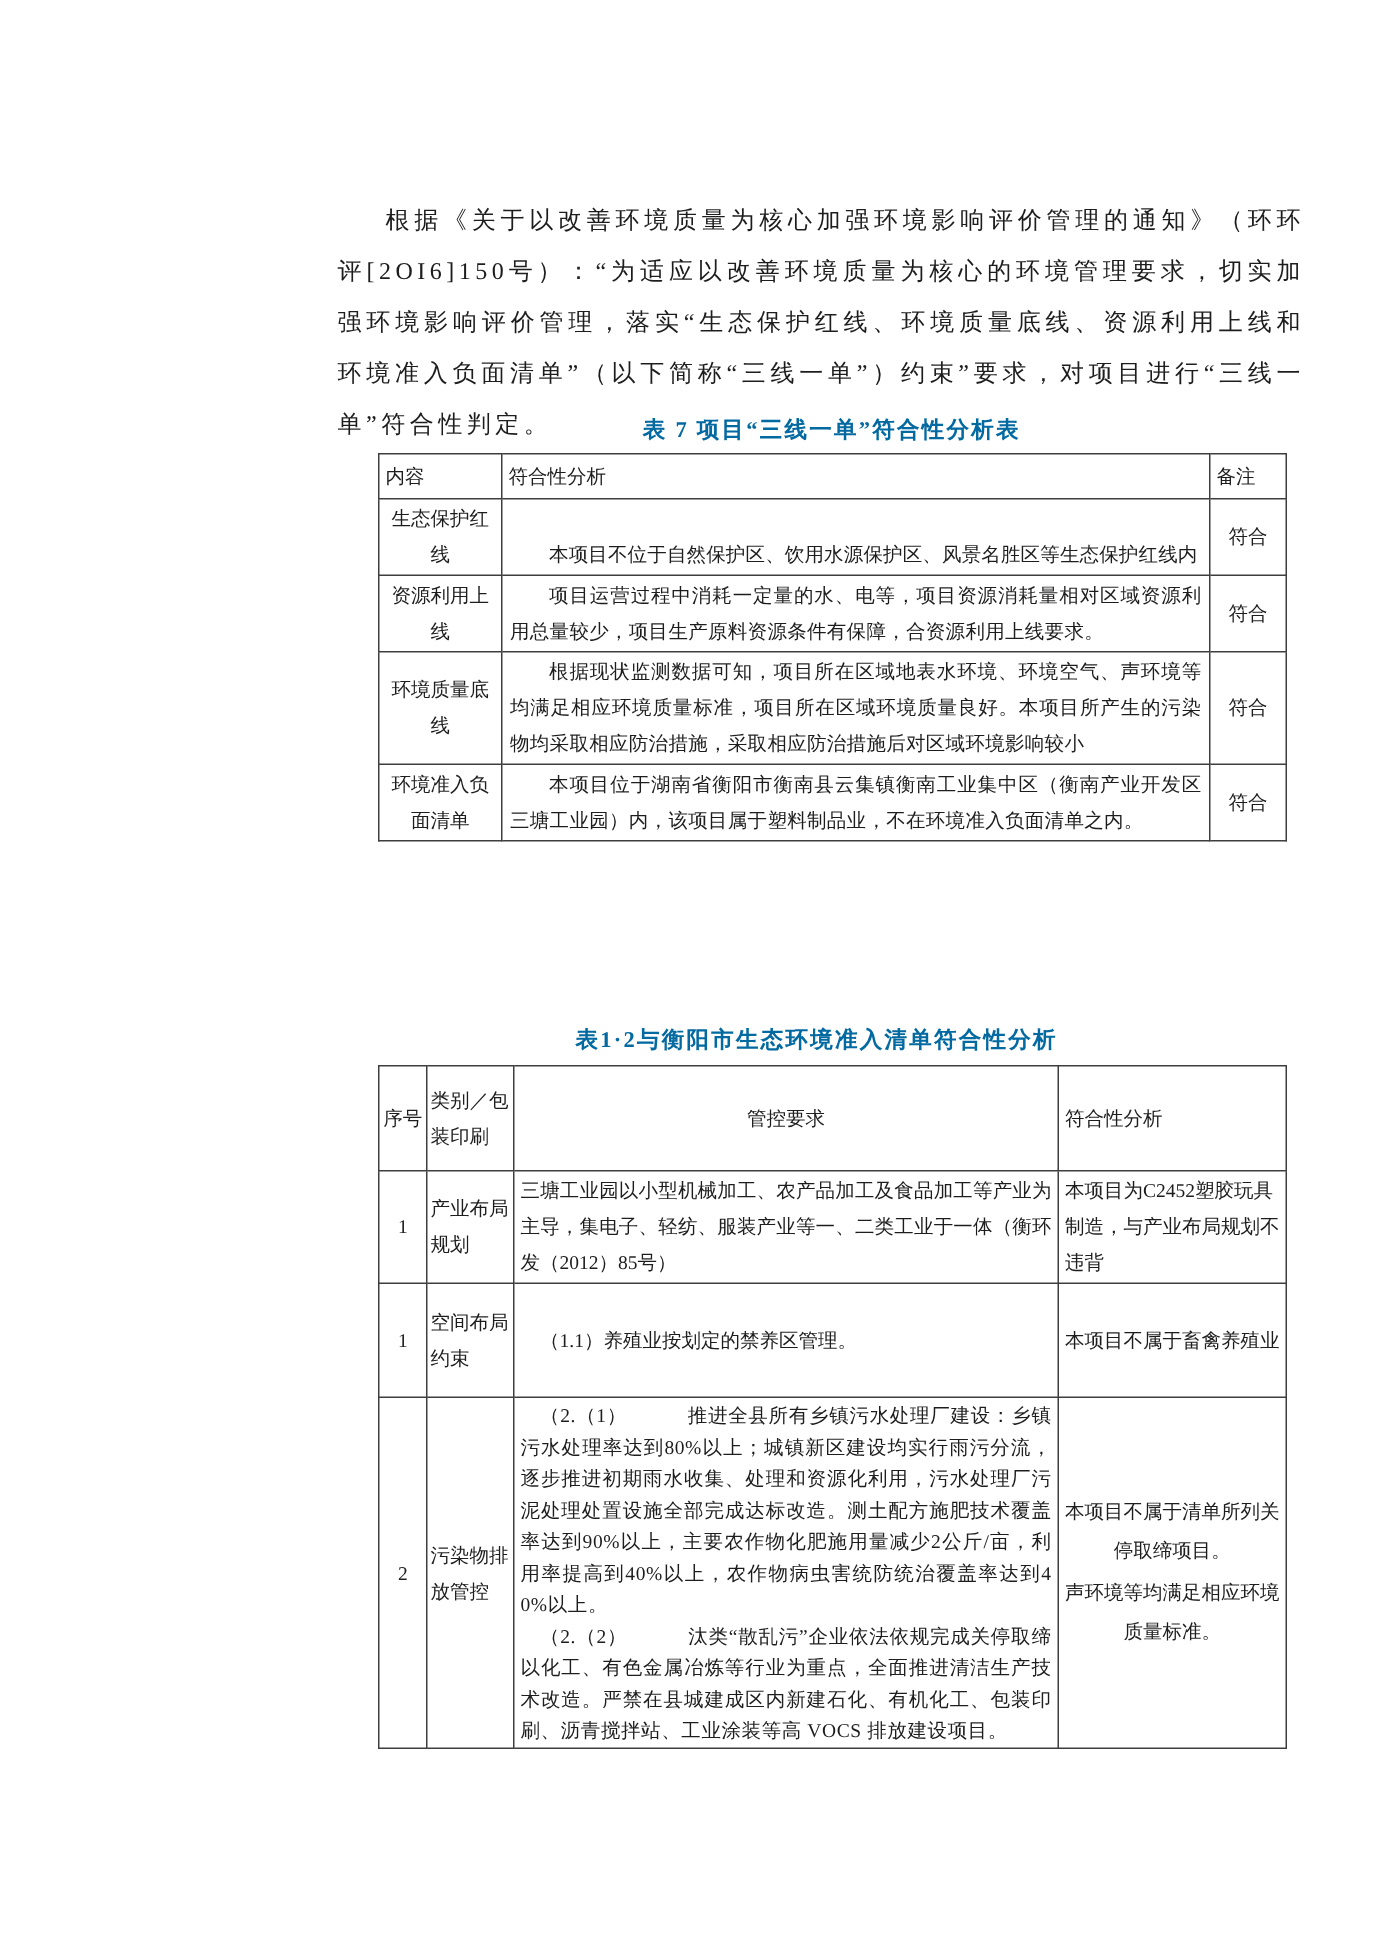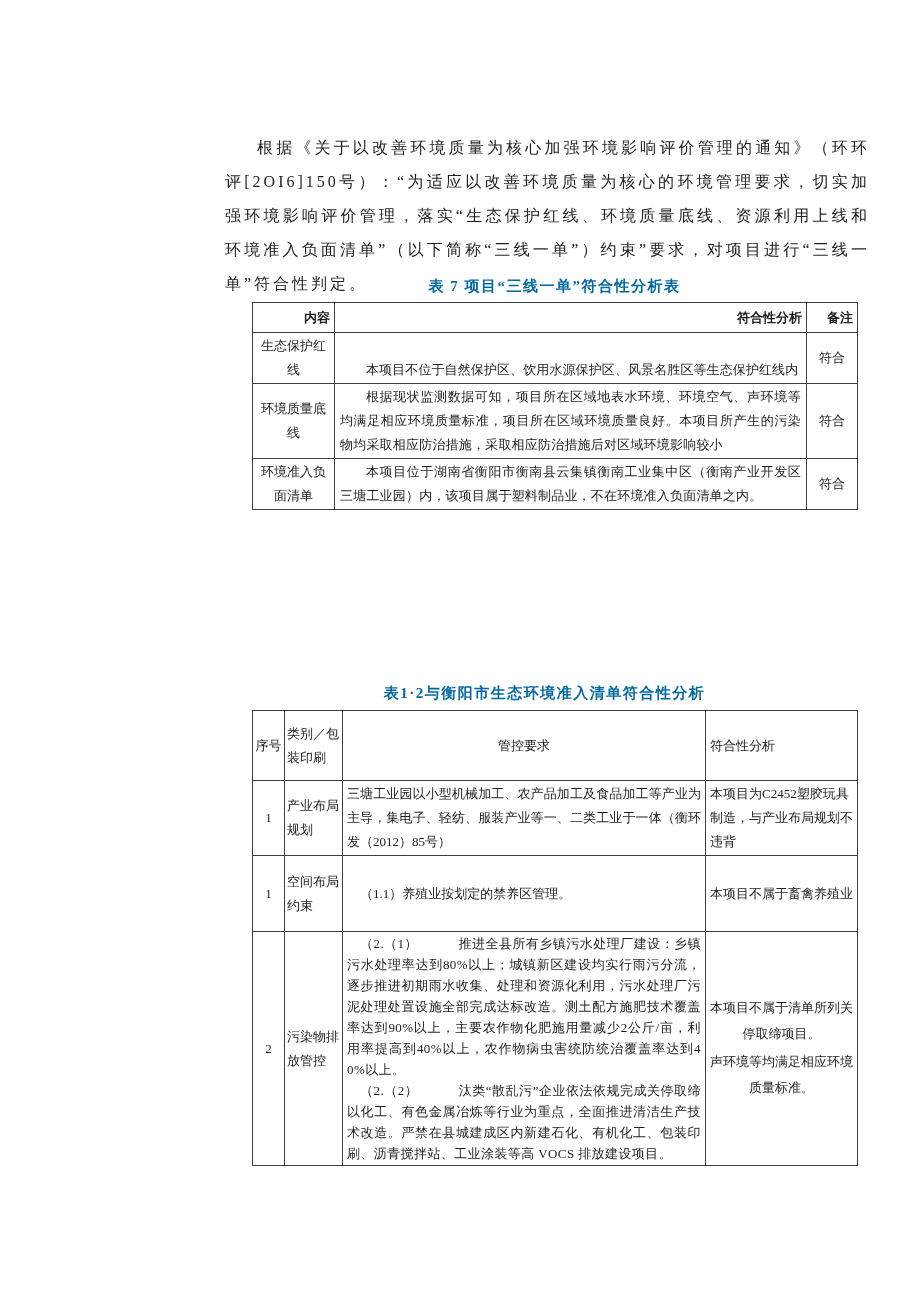--- a/index.html
+++ b/index.html
@@ -26,21 +26,21 @@
     background:#fff; width:605px; left:252px;
   }
   #table7  { top:302px; }
   #table12 { top:710px; }
   td {
     border:1px solid #3e3e3e; vertical-align:middle;
     font-size:13px; line-height:24px; padding:1px 4px;
     color:#1d1d1d; overflow:hidden; word-break:break-all;
   }
   
-  #table7 .hdr td { font-weight:bold; text-align:right; line-height:20px; }
+  #table7 .hdr td { font-weight:normal; text-align:left; line-height:20px; }
   #table7 .name    { text-align:center; padding:1px 2px; }
   #table7 .analysis{ text-indent:2em; text-align:justify; letter-spacing:0.2px; padding:1px 5px; }
   #table7 .remark  { text-align:center; padding:12px; }
   #table7 .vb      { vertical-align:bottom; }
   
   #table12 td { padding:1px 2px; }
   #table12 .hdr td { font-weight:normal; }
   #table12 .no   { text-align:center; padding:0 2px; }
   #table12 .cat  { text-align:left; padding:0 2px; }
   #table12 .req  { padding:1px 4px; text-align:justify; }
@@ -67,20 +67,25 @@
       </colgroup>
     <tbody>
         <tr class="hdr" style="height:30px">
       <td>内容</td>
       <td>符合性分析</td>
       <td>备注</td>
     </tr>
     <tr style="height:48px">
       <td class="name vb">生态保护红线</td>
       <td class="analysis vb" style="letter-spacing:0.1px">本项目不位于自然保护区、饮用水源保护区、风景名胜区等生态保护红线内</td>
+      <td class="remark">符合</td>
+    </tr>
+    <tr style="height:51px">
+      <td class="name">资源利用上线</td>
+      <td class="analysis">项目运营过程中消耗一定量的水、电等，项目资源消耗量相对区域资源利用总量较少，项目生产原料资源条件有保障，合资源利用上线要求。</td>
       <td class="remark">符合</td>
     </tr>
     <tr style="height:73px">
       <td class="name">环境质量底线</td>
       <td class="analysis">根据现状监测数据可知，项目所在区域地表水环境、环境空气、声环境等均满足相应环境质量标准，项目所在区域环境质量良好。本项目所产生的污染物均采取相应防治措施，采取相应防治措施后对区域环境影响较小</td>
       <td class="remark">符合</td>
     </tr>
     <tr style="height:51px">
       <td class="name">环境准入负面清单</td>
       <td class="analysis">本项目位于湖南省衡阳市衡南县云集镇衡南工业集中区（衡南产业开发区三塘工业园）内，该项目属于塑料制品业，不在环境准入负面清单之内。</td>

